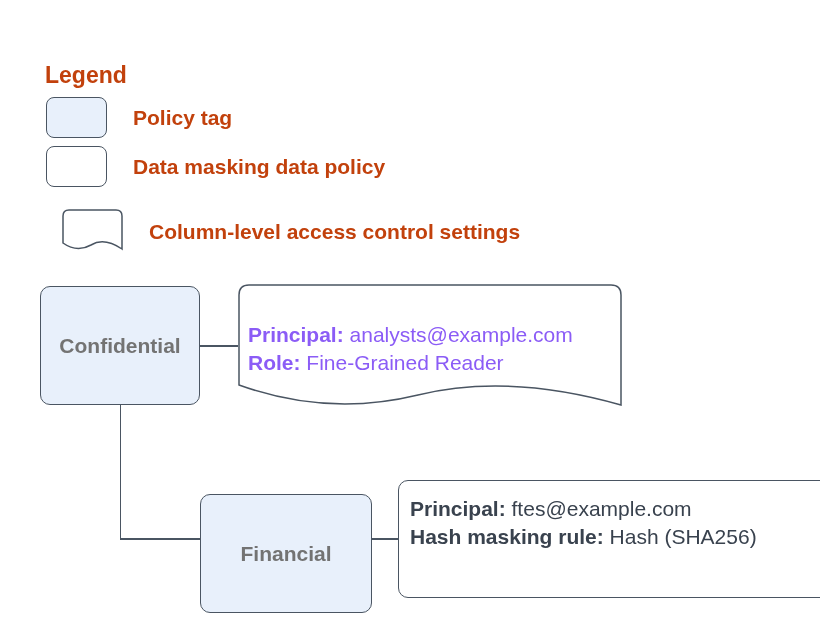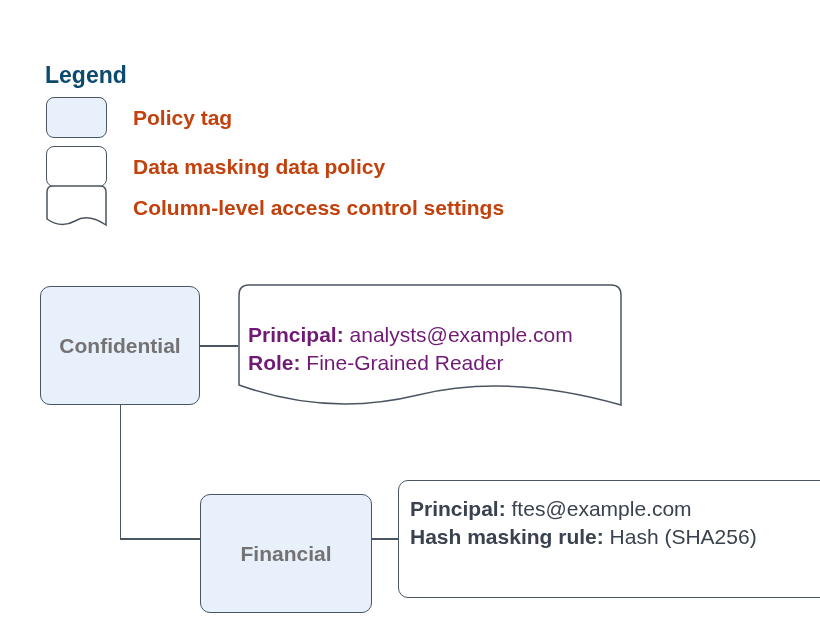--- a/index.html
+++ b/index.html
@@ -16,21 +16,21 @@
     overflow: hidden;
   }
 
   
   .legend-title {
     position: absolute;
     left: 45px;
     top: 62px;
     font-size: 23px;
     font-weight: bold;
-    color: #0c4a6e;
+    color: #c2410c;
   }
   .legend-row {
     position: absolute;
     left: 46px;
     display: flex;
     align-items: center;
   }
   .legend-row .swatch {
     width: 61px;
     height: 41px;
@@ -48,21 +48,21 @@
   }
   .legend-label {
     margin-left: 26px;
     font-size: 21px;
     font-weight: bold;
     color: #c2410c;
     white-space: nowrap;
   }
   #legend-row-1 { top: 97px;  height: 41px; }
   #legend-row-2 { top: 146px; height: 41px; }
-  #legend-row-3 { top: 185px; height: 46px; }
+  #legend-row-3 { top: 209px; height: 46px; margin-left: 16px; }
 
   
   .node {
     position: absolute;
     background: #e8f0fb;
     border: 1.5px solid #4a5562;
     border-radius: 10px;
     display: flex;
     align-items: center;
     justify-content: center;
@@ -81,21 +81,21 @@
     width: 384px;
     height: 135px;
   }
   .doc-shape svg { display: block; width: 100%; height: 100%; }
   .doc-text {
     position: absolute;
     left: 10px;
     top: 37px;
     font-size: 21px;
     line-height: 28px;
-    color: #701a75;
+    color: #8b5cf6;
     white-space: nowrap;
   }
 
   
   .policy-box {
     position: absolute;
     left: 398px;
     top: 480px;
     width: 437px;
     height: 118px;

